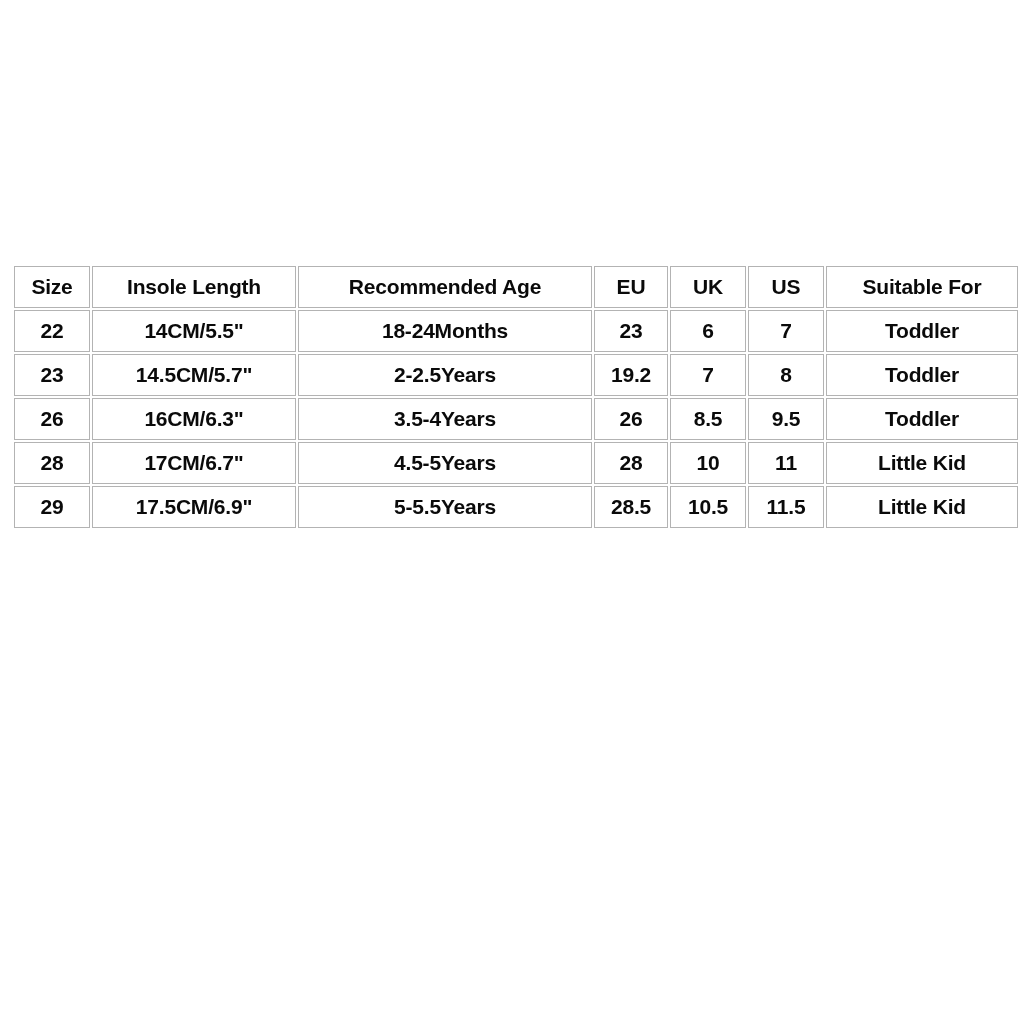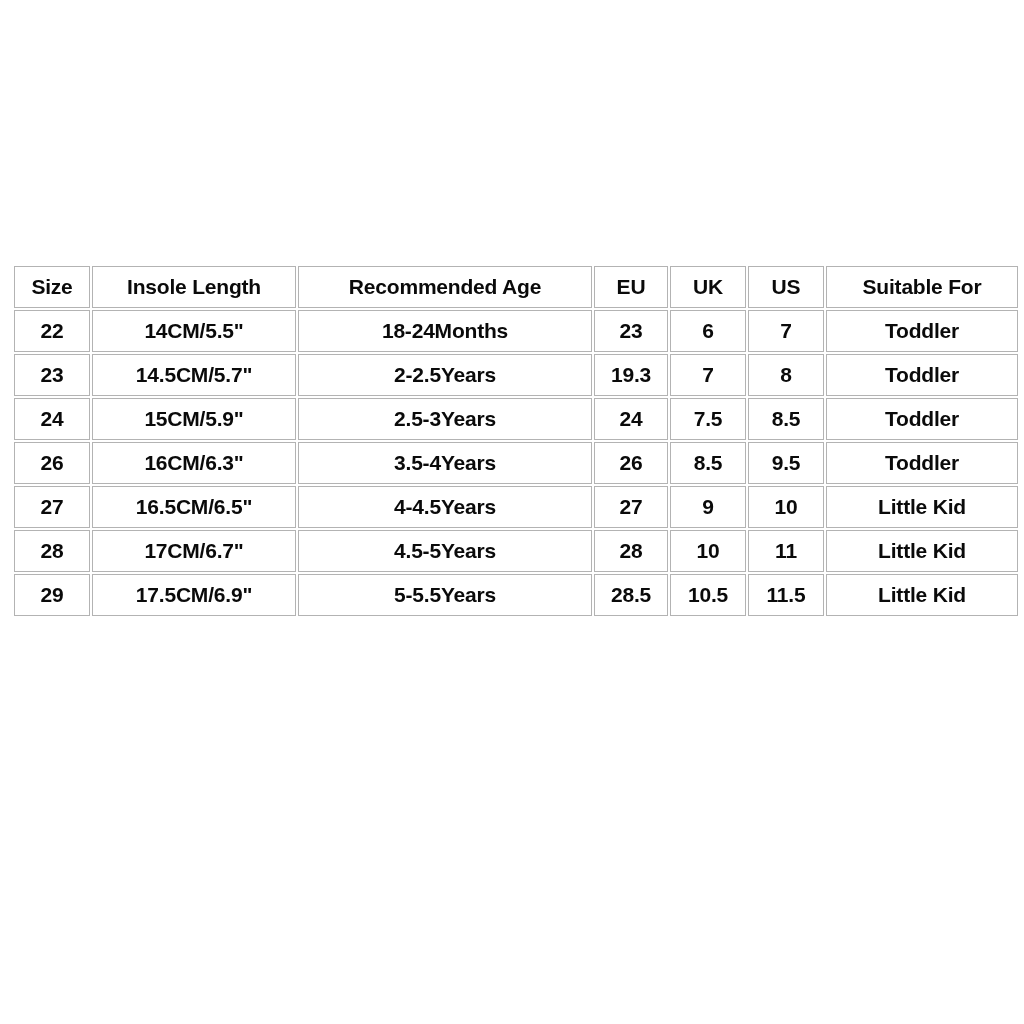--- a/index.html
+++ b/index.html
@@ -109,56 +109,38 @@
           <td>23</td>
           <td>6</td>
           <td>7</td>
           <td class="cell-suit">Toddler</td>
         </tr>
 
         <tr>
           <td class="cell-size">23</td>
           <td class="cell-insole">14.5CM/5.7"</td>
           <td class="cell-age">2-2.5Years</td>
-          <td>19.3</td>
+          <td>19.2</td>
           <td>7</td>
           <td>8</td>
           <td class="cell-suit">Toddler</td>
         </tr>
 
-        <tr>
-          <td class="cell-size">24</td>
-          <td class="cell-insole">15CM/5.9"</td>
-          <td class="cell-age">2.5-3Years</td>
-          <td>24</td>
-          <td>7.5</td>
-          <td>8.5</td>
-          <td class="cell-suit">Toddler</td>
-        </tr>
 
 
         <tr>
           <td class="cell-size">26</td>
           <td class="cell-insole">16CM/6.3"</td>
           <td class="cell-age">3.5-4Years</td>
           <td>26</td>
           <td>8.5</td>
           <td>9.5</td>
           <td class="cell-suit">Toddler</td>
         </tr>
 
-        <tr>
-          <td class="cell-size">27</td>
-          <td class="cell-insole">16.5CM/6.5"</td>
-          <td class="cell-age">4-4.5Years</td>
-          <td>27</td>
-          <td>9</td>
-          <td>10</td>
-          <td class="cell-suit">Little Kid</td>
-        </tr>
 
         <tr>
           <td class="cell-size">28</td>
           <td class="cell-insole">17CM/6.7"</td>
           <td class="cell-age">4.5-5Years</td>
           <td>28</td>
           <td>10</td>
           <td>11</td>
           <td class="cell-suit">Little Kid</td>
         </tr>

